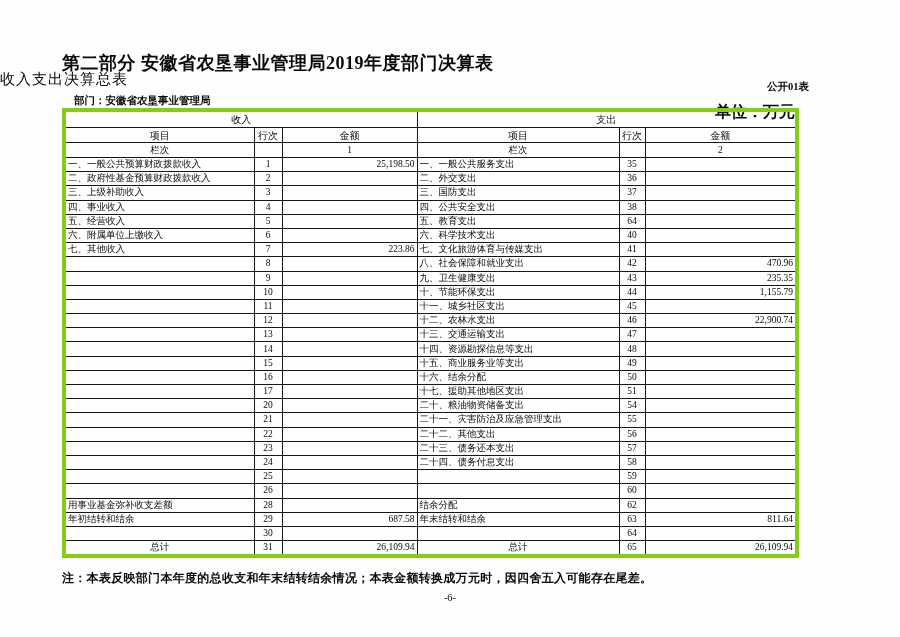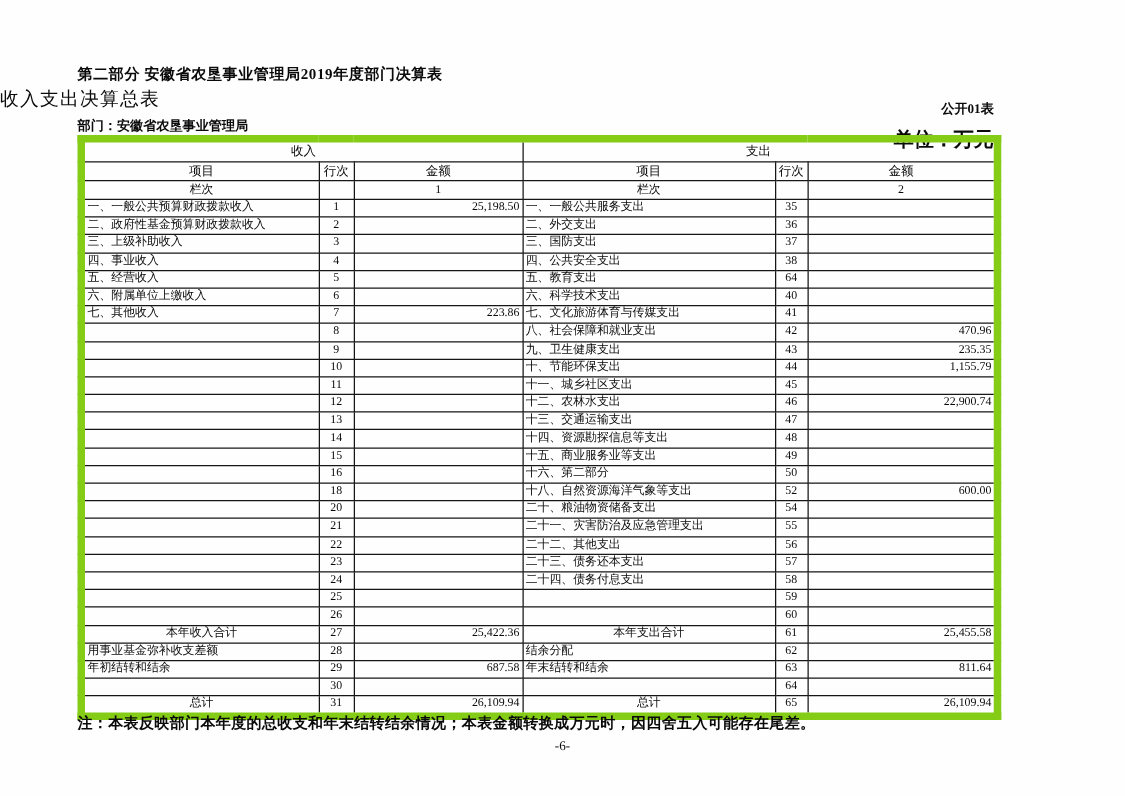--- a/index.html
+++ b/index.html
@@ -6,43 +6,43 @@
   body{
     width:900px;height:637px;background:#ffffff;
     font-family:"Liberation Serif","DejaVu Serif",serif;
     color:#0a0a0a;
     -webkit-font-smoothing:antialiased;
   }
   .page{position:relative;width:900px;height:637px;background:#fefefe;overflow:hidden;}
 
   .title-line1{
     position:absolute;left:62px;top:51px;
-    font-size:12px;font-weight:bold;letter-spacing:0.5px;white-space:nowrap;
+    font-size:18px;font-weight:bold;letter-spacing:0.5px;white-space:nowrap;
   }
   .title-line2{
     position:absolute;left:0;top:70px;width:824px;text-align:left;
     font-size:15px;font-weight:normal;letter-spacing:1px;
   }
   .table-code{
-    position:absolute;right:105px;top:80px;
+    position:absolute;right:91px;top:80px;
     font-size:10.5px;font-weight:bold;
   }
   .dept-line{
-    position:absolute;left:62px;top:94px;
+    position:absolute;left:74px;top:94px;
     font-size:10.5px;font-weight:bold;
   }
   .unit-line{
     position:absolute;right:105px;top:102px;
     font-size:16px;font-weight:bold;text-align:center;
   }
 
   table.acct{
     position:absolute;left:62px;top:108px;width:733px;
     border-collapse:collapse;table-layout:fixed;
-    border:6px solid #84cc16;
+    border:4px solid #84cc16;
   }
   table.acct td,table.acct th{
     border:1px solid #161616;
     font-size:9.5px;font-weight:normal;
     padding:0 2px;height:13.2px;line-height:11px;
     overflow:hidden;white-space:nowrap;
   }
   table.acct thead th{text-align:center;font-size:10px;}
   table.acct thead tr.grp th{height:15px;}
   table.acct thead tr.cols th{height:14px;}
@@ -221,31 +221,31 @@
           <td class="rowno">15</td>
           <td class="amount"></td>
           <td class="item">十五、商业服务业等支出</td>
           <td class="rowno">49</td>
           <td class="amount"></td>
         </tr>
         <tr>
           <td class="item"></td>
           <td class="rowno">16</td>
           <td class="amount"></td>
-          <td class="item">十六、第二部分</td>
+          <td class="item">十六、结余分配</td>
           <td class="rowno">50</td>
           <td class="amount"></td>
         </tr>
         <tr>
           <td class="item"></td>
-          <td class="rowno">18</td>
-          <td class="amount"></td>
-          <td class="item">十八、自然资源海洋气象等支出</td>
-          <td class="rowno">52</td>
-          <td class="amount">600.00</td>
+          <td class="rowno">17</td>
+          <td class="amount"></td>
+          <td class="item">十七、援助其他地区支出</td>
+          <td class="rowno">51</td>
+          <td class="amount"></td>
         </tr>
         <tr>
           <td class="item"></td>
           <td class="rowno">20</td>
           <td class="amount"></td>
           <td class="item">二十、粮油物资储备支出</td>
           <td class="rowno">54</td>
           <td class="amount"></td>
         </tr>
         <tr>
@@ -288,28 +288,20 @@
           <td class="rowno">59</td>
           <td class="amount"></td>
         </tr>
         <tr>
           <td class="item"></td>
           <td class="rowno">26</td>
           <td class="amount"></td>
           <td class="item"></td>
           <td class="rowno">60</td>
           <td class="amount"></td>
-        </tr>
-        <tr>
-          <td class="item total">本年收入合计</td>
-          <td class="rowno">27</td>
-          <td class="amount">25,422.36</td>
-          <td class="item total">本年支出合计</td>
-          <td class="rowno">61</td>
-          <td class="amount">25,455.58</td>
         </tr>
         <tr>
           <td class="item">用事业基金弥补收支差额</td>
           <td class="rowno">28</td>
           <td class="amount"></td>
           <td class="item">结余分配</td>
           <td class="rowno">62</td>
           <td class="amount"></td>
         </tr>
         <tr>

